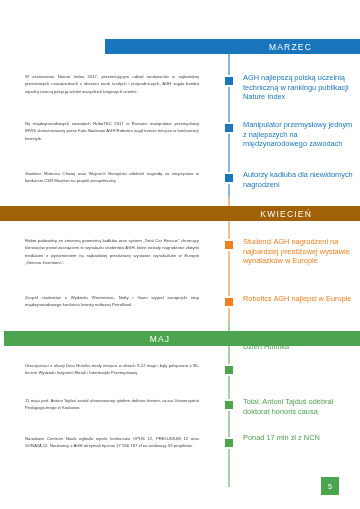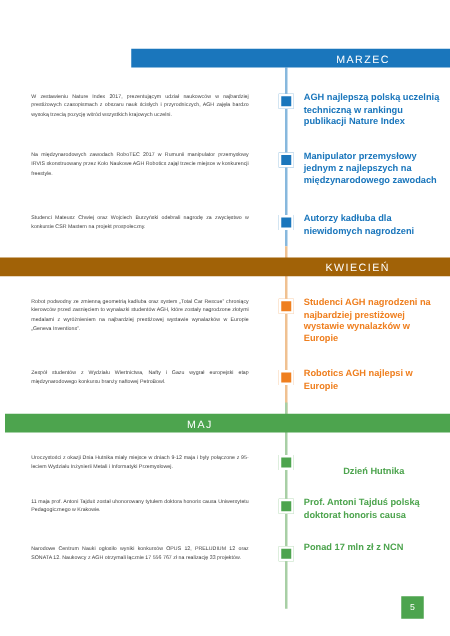--- a/index.html
+++ b/index.html
@@ -77,21 +77,21 @@
     letter-spacing: 0.02px;
   }
 
   
   .headline {
     position: absolute;
     left: 243px;
     width: 112px;
     font-size: 7.4px;
     line-height: 9.6px;
-    font-weight: 700;
+    font-weight: 400;
   }
 
   
   .page-number {
     position: absolute;
     right: 9px;
     bottom: 14px;
     width: 18px;
     height: 18px;
     display: flex;
@@ -133,24 +133,24 @@
         <div class="body-text" style="top: 294px;">Zespół studentów z Wydziału Wiertnictwa, Nafty i Gazu wygrał europejski etap międzynarodowego konkursu branży naftowej PetroBowl.</div>
         <div class="headline" style="top: 294px; color: rgb(239, 127, 31);">Robotics AGH najlepsi w Europie</div>
       </div>
       <div class="section">
         <div class="spine" style="top: 322px; height: 165px; background: rgb(168, 207, 165);"></div>
         <div class="month-bar" style="left: 4px; width: 360px; top: 331px; background: rgb(77, 164, 78); justify-content: center;">
           <span class="month-label">MAJ</span>
         </div>
         <div class="marker" style="top: 364px; background: rgb(77, 164, 78);"></div>
         <div class="body-text" style="top: 362px;">Uroczystości z okazji Dnia Hutnika miały miejsce w dniach 9-12 maja i były połączone z 95-leciem Wydziału Inżynierii Metali i Informatyki Przemysłowej.</div>
-        <div class="headline" style="top: 372px; color: rgb(77, 164, 78); text-align: center;">Dzień Hutnika</div>
+        <div class="headline" style="top: 342px; color: rgb(77, 164, 78);">Dzień Hutnika</div>
         <div class="marker" style="top: 399px; background: rgb(77, 164, 78);"></div>
         <div class="body-text" style="top: 397px;">11 maja prof. Antoni Tajduś został uhonorowany tytułem doktora honoris causa Uniwersytetu Pedagogicznego w Krakowie.</div>
-        <div class="headline" style="top: 397px; color: rgb(77, 164, 78);">Prof. Antoni Tajduś polską doktorat honoris causa</div>
+        <div class="headline" style="top: 397px; color: rgb(77, 164, 78);">Total. Antoni Tajduś odebrał doktorat honoris causa</div>
         <div class="marker" style="top: 437px; background: rgb(77, 164, 78);"></div>
         <div class="body-text" style="top: 435px;">Narodowe Centrum Nauki ogłosiło wyniki konkursów OPUS 12, PRELUDIUM 12 oraz SONATA 12. Naukowcy z AGH otrzymali łącznie 17 556 767 zł na realizację 33 projektów.</div>
         <div class="headline" style="top: 433px; color: rgb(77, 164, 78);">Ponad 17 mln zł z NCN</div>
       </div>
     </div>
 
   <div class="page-number" style="background: rgb(77, 164, 78);">
     <span>5</span>
   </div>
 </div>

